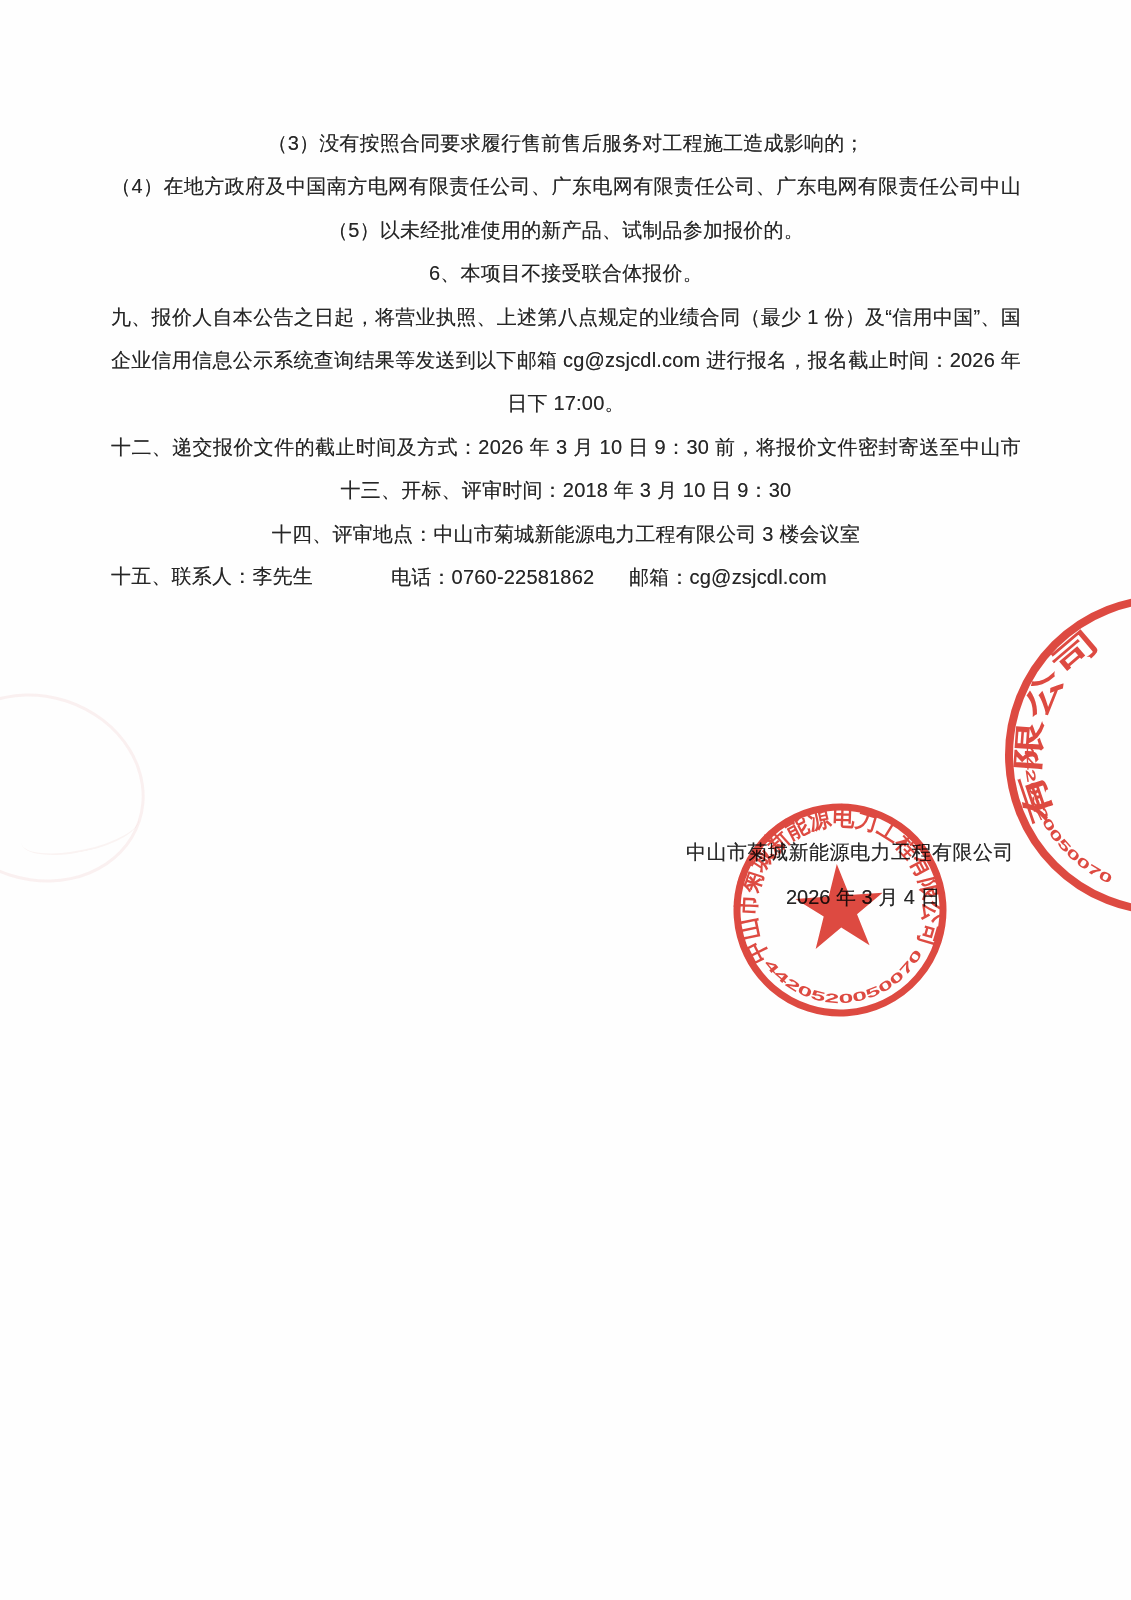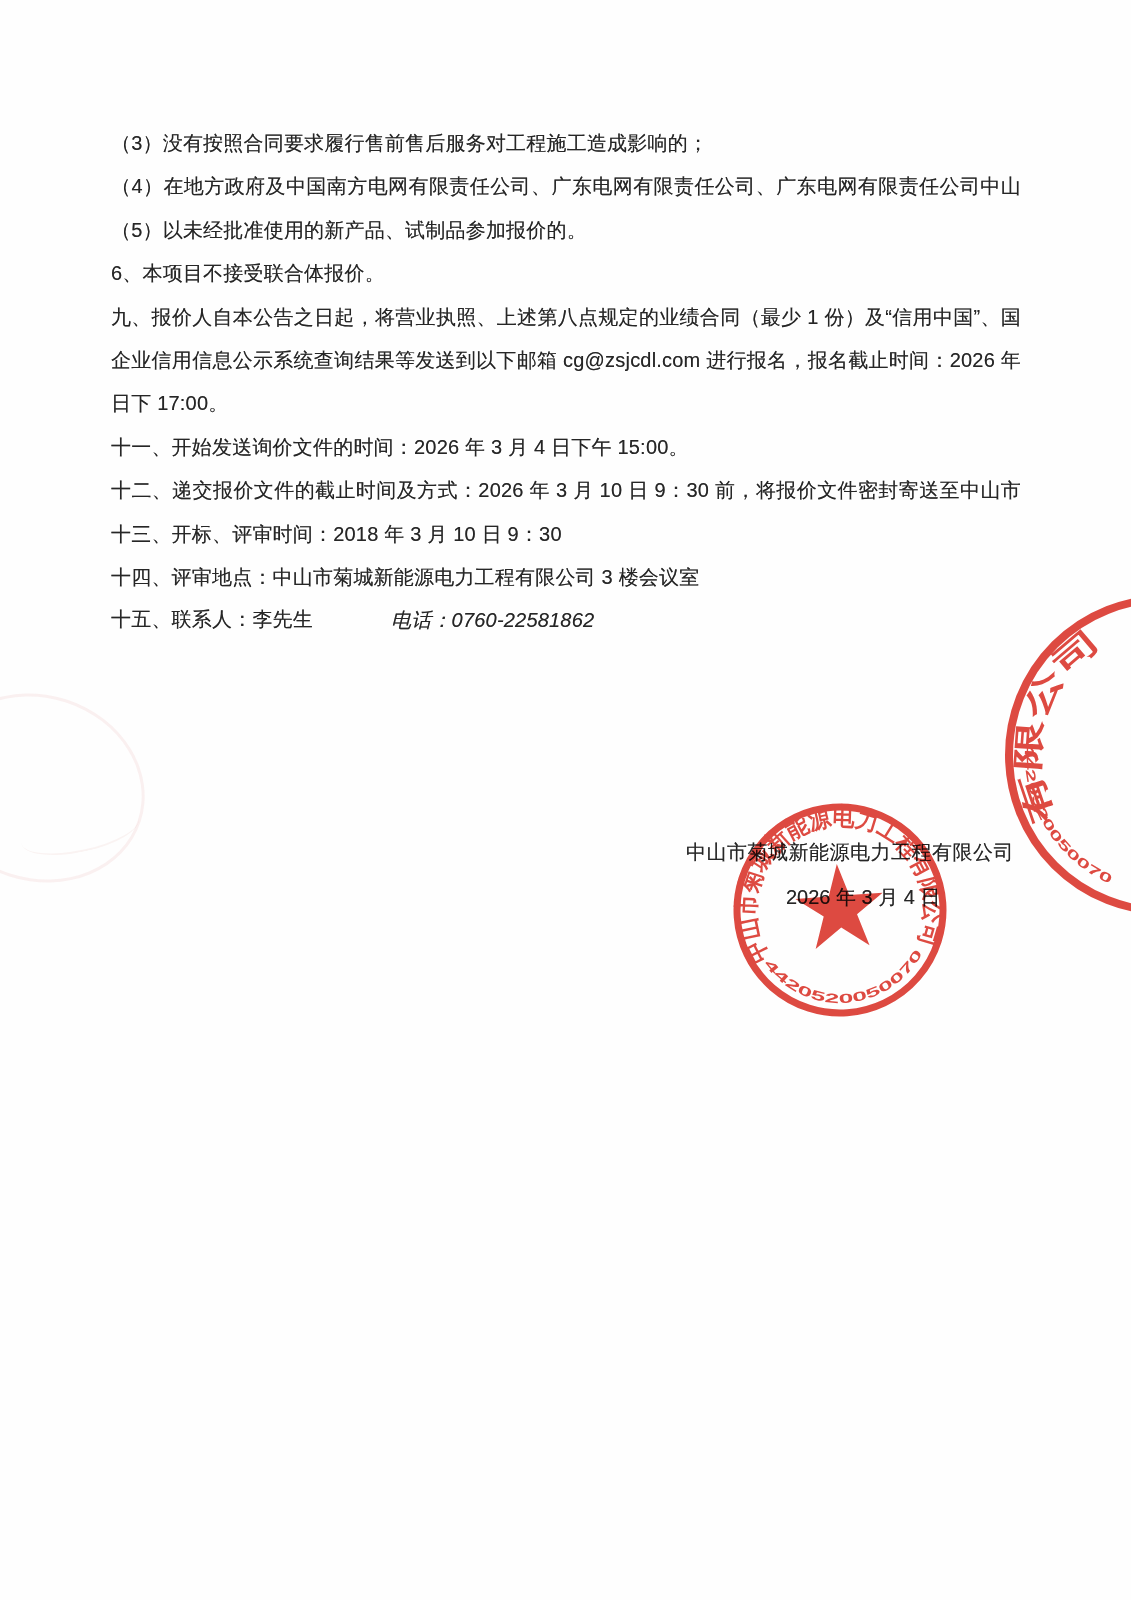--- a/index.html
+++ b/index.html
@@ -11,29 +11,29 @@
     font-family:"Liberation Sans","DejaVu Sans",sans-serif;
     color:#262626;
   }
   
   .text-block{
     position:absolute;left:111px;top:122px;width:910px;
     font-size:20px;line-height:43.4px;
     letter-spacing:0.2px;
     text-shadow:0 0 0.5px rgba(40,40,40,0.55);
   }
-  .line{height:43.4px;white-space:nowrap;overflow:visible;}
+  .line{height:43.4px;white-space:nowrap;overflow:visible;text-align:center;}
   .line.fill{
     white-space:normal;max-height:43.4px;overflow:hidden;
     text-align:justify;text-align-last:justify;word-break:break-all;
   }
   .contact-row{position:relative;height:43.4px;}
   .contact-row span{position:absolute;top:0;white-space:nowrap;}
   .contact-seg-0{left:0;font-family:Liberation Mono, monospace;}
-  .contact-seg-1{left:280px;font-style:italic;}
+  .contact-seg-1{left:280px;}
   .contact-seg-2{left:518px;}
   
   .sig-company{
     position:absolute;left:686px;top:839px;
     font-size:20px;letter-spacing:0.5px;white-space:nowrap;
     text-shadow:0 0 0.5px rgba(40,40,40,0.55);
   }
   .sig-date{
     position:absolute;left:786px;top:884px;
     font-size:20px;white-space:nowrap;
@@ -68,27 +68,27 @@
 
   <div class="text-block" id="text-block">
 
     <div class="line">（3）没有按照合同要求履行售前售后服务对工程施工造成影响的；</div>
       <div class="line fill">（4）在地方政府及中国南方电网有限责任公司、广东电网有限责任公司、广东电网有限责任公司中山供电</div>
       <div class="line">（5）以未经批准使用的新产品、试制品参加报价的。</div>
       <div class="line">6、本项目不接受联合体报价。</div>
       <div class="line fill">九、报价人自本公告之日起，将营业执照、上述第八点规定的业绩合同（最少 1 份）及“信用中国”、国家</div>
       <div class="line fill">企业信用信息公示系统查询结果等发送到以下邮箱 cg@zsjcdl.com 进行报名，报名截止时间：2026 年 3 月 6</div>
       <div class="line">日下 17:00。</div>
-      <div class="line">十一、开始发送询价文件的时间：2026 年 3 月 4 日下午 15:00。</div>
       <div class="line fill">十二、递交报价文件的截止时间及方式：2026 年 3 月 10 日 9：30 前，将报价文件密封寄送至中山市小榄镇</div>
       <div class="line">十三、开标、评审时间：2018 年 3 月 10 日 9：30</div>
       <div class="line">十四、评审地点：中山市菊城新能源电力工程有限公司 3 楼会议室</div>
       <div class="contact-row" id="contact-row">
       <span class="contact-seg-0">十五、联系人：李先生</span>
       <span class="contact-seg-1">电话：0760-22581862</span>
+      <span class="contact-seg-2">邮箱：cg@zsjcdl.com</span>
     </div>
   </div>
 
   <div class="sig-company">中山市菊城新能源电力工程有限公司</div>
   <div class="sig-date">2026 年 3 月 4 日</div>
 
   <svg class="seal seal-main" viewBox="0 0 226 226">
     <defs>
       <path id="ringTextPath" d="M 39.4,155.5 A 85,85 0 1 1 186.6,155.5" fill="none"></path>
       <path id="serialPath" d="M 32.5,159.5 A 93,93 0 0 0 193.5,159.5" fill="none"></path>

